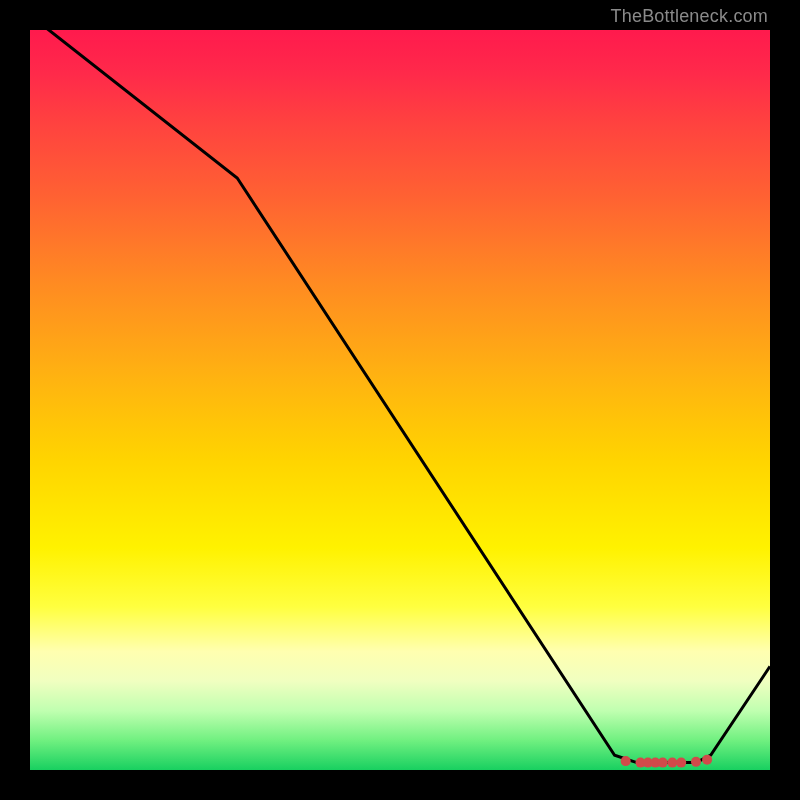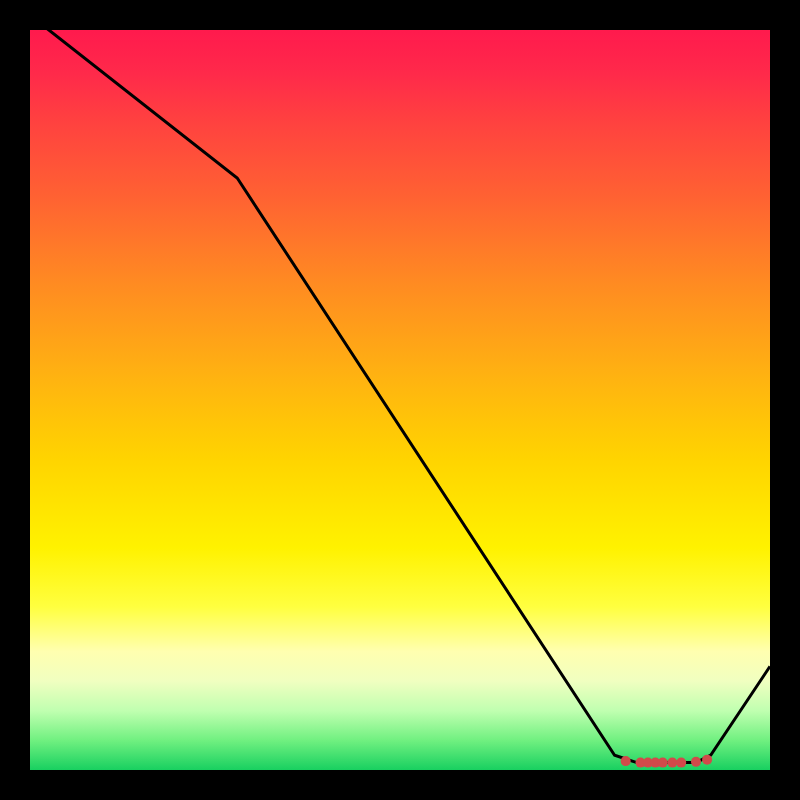--- a/index.html
+++ b/index.html
@@ -77,13 +77,14 @@
           <circle cx="83.5" cy="99" r="0.676" fill="#d14a4a"></circle>
           <circle cx="84.5" cy="99" r="0.676" fill="#d14a4a"></circle>
           <circle cx="85.5" cy="99" r="0.676" fill="#d14a4a"></circle>
           <circle cx="86.8" cy="99" r="0.676" fill="#d14a4a"></circle>
           <circle cx="88" cy="99" r="0.676" fill="#d14a4a"></circle>
           <circle cx="90" cy="98.9" r="0.676" fill="#d14a4a"></circle>
           <circle cx="91.5" cy="98.6" r="0.676" fill="#d14a4a"></circle>
         </g>
     </svg>
   </div>
+  <div class="watermark">TheBottleneck.com</div>
 </div>
 
 </body></html>

